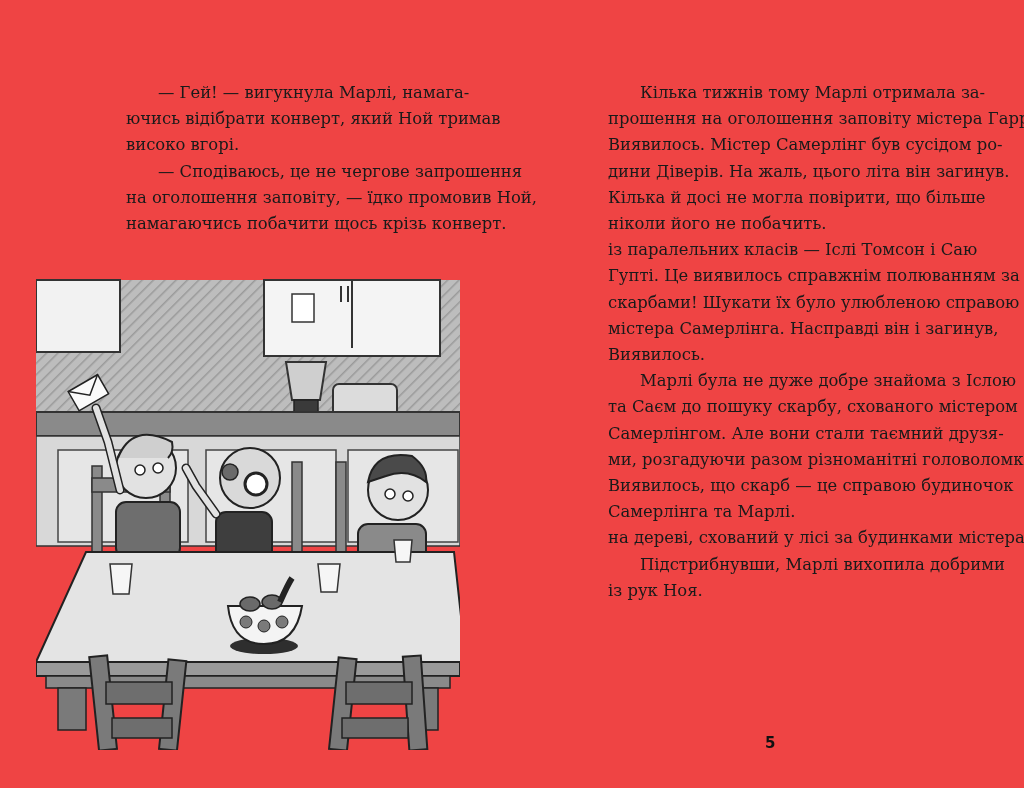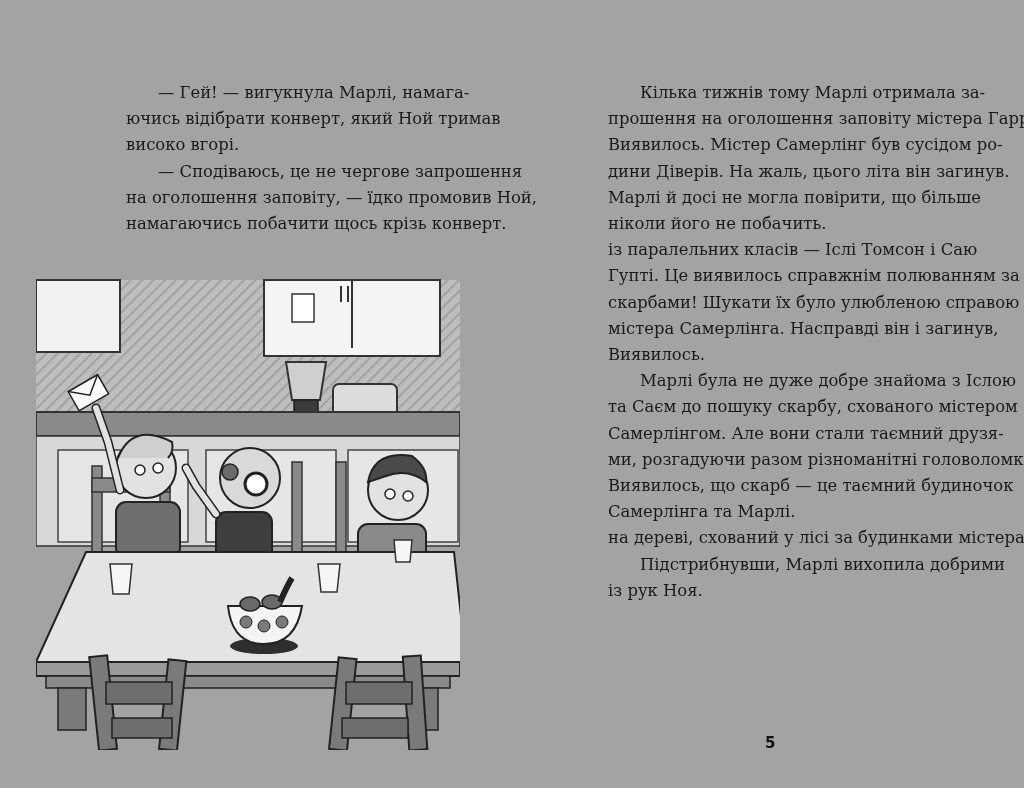--- a/index.html
+++ b/index.html
@@ -1,17 +1,17 @@
 <!DOCTYPE html>
 <html><head>
   <meta charset="utf-8">
   <style>
     html, body { margin: 0; padding: 0; background: #ffffff; }
     body { width: 1024px; height: 788px; position: relative; overflow: hidden; }
-    .spread { position: absolute; left: 0; top: 0; width: 1024px; height: 788px; background: #a3a3a3; }
+    .spread { position: absolute; left: 0; top: 0; width: 1024px; height: 788px; background: #ef4444; }
     .page { position: absolute; top: 0; height: 788px; }
     .page-left { left: 0; width: 512px; }
     .page-right { left: 512px; width: 512px; }
     .text-block {
       position: absolute;
       font-family: "DejaVu Serif", "Liberation Serif", serif;
       font-size: 16.4px;
       line-height: 26.2px;
       color: #1a1a1a;
       text-align: justify;
@@ -145,36 +145,36 @@
     </div>
   </div>
 
   <div class="page page-right"></div>
   <div class="text-block right-text">
     <p class="para">
       <span class="line indent">Кілька тижнів тому Марлі отримала за-</span>
       <span class="line">прошення на оголошення заповіту містера Гаррі</span>
       <span class="line">Виявилось. Містер Самерлінг був сусідом ро-</span>
       <span class="line">дини Діверів. На жаль, цього літа він загинув.</span>
-      <span class="line">Марлі й досі не могла повірити, що більше</span>
+      <span class="line">Кілька й досі не могла повірити, що більше</span>
       <span class="line last">ніколи його не побачить.</span>
     </p>
     <p class="para">
       <span class="line">із паралельних класів — Іслі Томсон і Саю</span>
       <span class="line">Гупті. Це виявилось справжнім полюванням за</span>
       <span class="line">скарбами! Шукати їх було улюбленою справою</span>
       <span class="line">містера Самерлінга. Насправді він і загинув,</span>
       <span class="line last">Виявилось.</span>
     </p>
     <p class="para">
       <span class="line indent">Марлі була не дуже добре знайома з Іслою</span>
       <span class="line">та Саєм до пошуку скарбу, схованого містером</span>
       <span class="line">Самерлінгом. Але вони стали таємний друзя-</span>
       <span class="line">ми, розгадуючи разом різноманітні головоломки.</span>
-      <span class="line">Виявилось, що скарб — це таємний будиночок</span>
+      <span class="line">Виявилось, що скарб — це справою будиночок</span>
       <span class="line last">Самерлінга та Марлі.</span>
       <span class="line">на дереві, схований у лісі за будинками містера</span>
     </p>
     <p class="para">
       <span class="line indent">Підстрибнувши, Марлі вихопила добрими</span>
       <span class="line last">із рук Ноя.</span>
     </p>
   </div>
 
   <div class="page-number">5</div>

